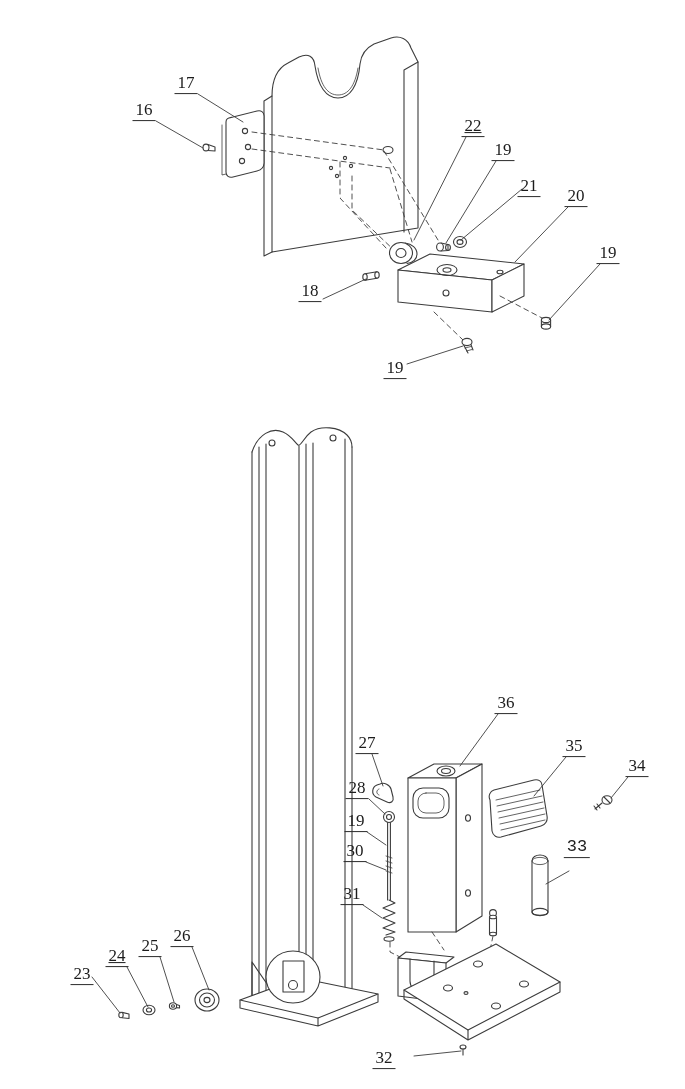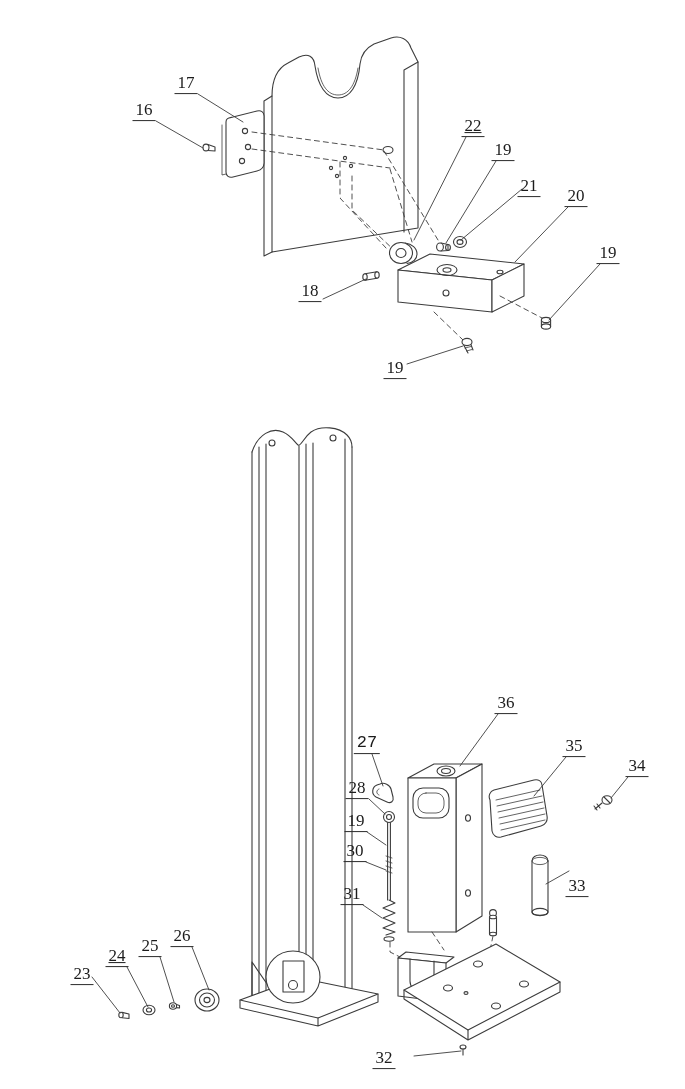--- a/index.html
+++ b/index.html
@@ -284,27 +284,27 @@
   <span class="part-label" style="left:186px; top:85px;">17</span>
   <span class="part-label" style="left:144px; top:112px;">16</span>
   <span class="part-label" style="left:473px; top:128px;text-decoration:underline;">22</span>
   <span class="part-label" style="left:503px; top:152px;">19</span>
   <span class="part-label" style="left:529px; top:188px;text-align:right;">21</span>
   <span class="part-label" style="left:576px; top:198px;">20</span>
   <span class="part-label" style="left:608px; top:255px;">19</span>
   <span class="part-label" style="left:310px; top:293px;">18</span>
   <span class="part-label" style="left:395px; top:370px;">19</span>
   <span class="part-label" style="left:506px; top:705px;">36</span>
-  <span class="part-label" style="left:367px; top:745px;font-family:Liberation Mono, monospace;">27</span>
+  <span class="part-label" style="left:367px; top:745px;">27</span>
   <span class="part-label" style="left:574px; top:748px;">35</span>
   <span class="part-label" style="left:637px; top:768px;">34</span>
   <span class="part-label" style="left:357px; top:790px;">28</span>
   <span class="part-label" style="left:356px; top:823px;">19</span>
   <span class="part-label" style="left:355px; top:853px;text-align:right;">30</span>
-  <span class="part-label" style="left:577px; top:888px;">33</span>
+  <span class="part-label" style="left:577px; top:849px;font-family:Liberation Mono, monospace;">33</span>
   <span class="part-label" style="left:352px; top:896px;">31</span>
   <span class="part-label" style="left:182px; top:938px;">26</span>
   <span class="part-label" style="left:150px; top:948px;">25</span>
   <span class="part-label" style="left:117px; top:958px;text-decoration:underline;">24</span>
   <span class="part-label" style="left:82px;  top:968px;margin-top:8px;">23</span>
   <span class="part-label" style="left:384px; top:1060px;">32</span>
 
 </div>
 
 </body></html>

